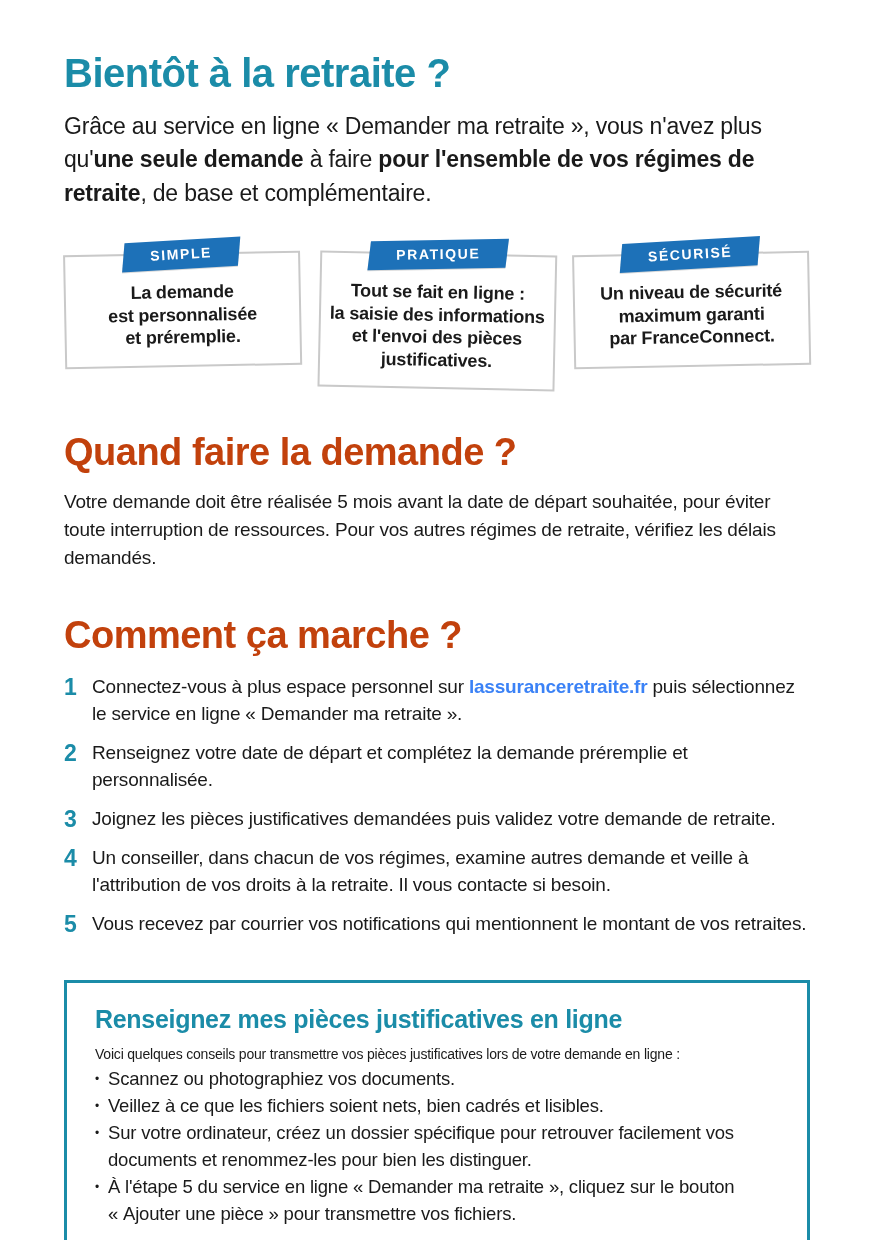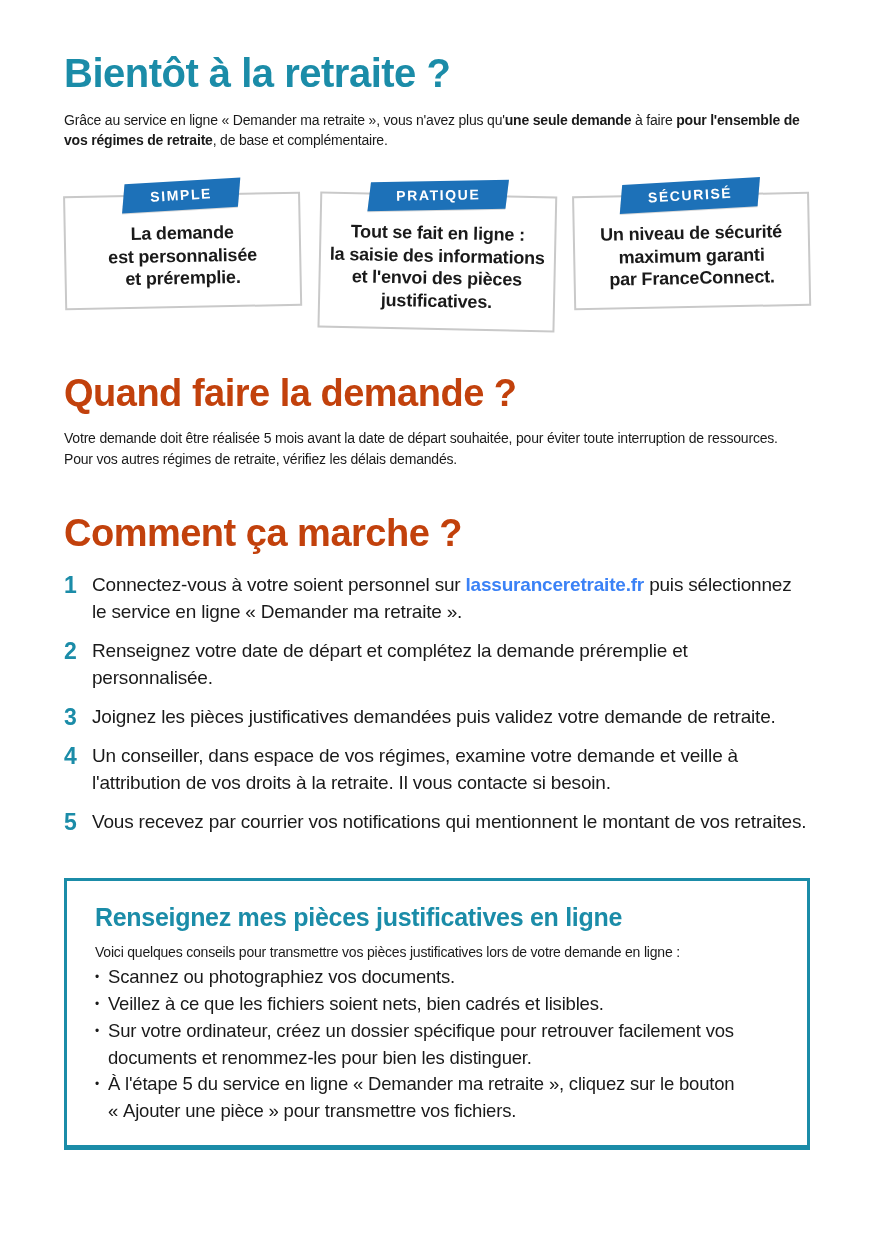--- a/index.html
+++ b/index.html
@@ -16,21 +16,21 @@
     position: relative;
   }
   h1.doc-title {
     font-size: 40px;
     line-height: 1.05;
     color: #1b8ca8;
     letter-spacing: -0.5px;
     margin-bottom: 16px;
   }
   .intro {
-    font-size: 14px;
+    font-size: 23px;
     line-height: 1.45;
     letter-spacing: -0.2px;
   }
   .intro b { font-weight: bold; }
 
   
   .cards {
     display: flex;
     gap: 18px;
     margin-top: 30px;
@@ -78,21 +78,21 @@
 
   h2.section-title {
     font-size: 38px;
     line-height: 1.05;
     color: #c2410c;
     letter-spacing: -0.5px;
     margin-top: 44px;
     margin-bottom: 15px;
   }
   .body-text {
-    font-size: 14px;
+    font-size: 19px;
     line-height: 1.48;
     letter-spacing: -0.2px;
   }
 
   
   .steps { margin-top: 18px; }
   .step {
     display: flex;
     align-items: flex-start;
     margin-bottom: 12px;
@@ -201,36 +201,36 @@
 
   <h2 class="section-title">Quand faire la demande ?</h2>
   <p class="body-text">Votre demande doit être réalisée 5 mois avant la date de départ souhaitée, pour éviter toute interruption de ressources. Pour vos autres régimes de retraite, vérifiez les délais demandés.</p>
 
   <h2 class="section-title">Comment ça marche ?</h2>
 
   <div class="steps">
 
     <div class="step">
       <span class="step-num">1</span>
-      <span class="step-text"><span>Connectez-vous à votre soient personnel sur </span><a class="inline-link">lassuranceretraite.fr</a><span> puis sélectionnez le service en ligne «&nbsp;Demander ma retraite&nbsp;».</span></span>
+      <span class="step-text"><span>Connectez-vous à plus espace personnel sur </span><a class="inline-link">lassuranceretraite.fr</a><span> puis sélectionnez le service en ligne «&nbsp;Demander ma retraite&nbsp;».</span></span>
     </div>
 
     <div class="step">
       <span class="step-num">2</span>
       <span class="step-text">Renseignez votre date de départ et complétez la demande préremplie et personnalisée.</span>
     </div>
 
     <div class="step">
       <span class="step-num">3</span>
       <span class="step-text">Joignez les pièces justificatives demandées puis validez votre demande de retraite.</span>
     </div>
 
     <div class="step">
       <span class="step-num">4</span>
-      <span class="step-text">Un conseiller, dans espace de vos régimes, examine votre demande et veille à l'attribution de vos droits à la retraite. Il vous contacte si besoin.</span>
+      <span class="step-text">Un conseiller, dans chacun de vos régimes, examine autres demande et veille à l'attribution de vos droits à la retraite. Il vous contacte si besoin.</span>
     </div>
 
     <div class="step">
       <span class="step-num">5</span>
       <span class="step-text">Vous recevez par courrier vos notifications qui mentionnent le montant de vos retraites.</span>
     </div>
 
   </div>
 
   <div class="info-box">

